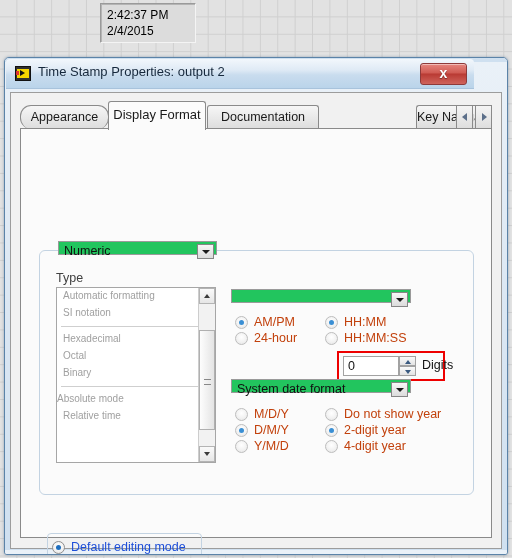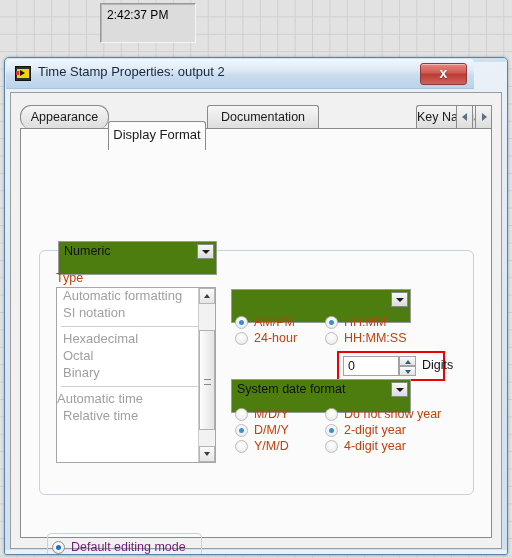--- a/index.html
+++ b/index.html
@@ -122,21 +122,20 @@
     box-sizing:border-box;
     cursor:pointer;
     overflow:hidden;white-space:nowrap;
   }
   .tab.active{
     top:0;height:29px;line-height:26px;
     background:#fbfbfb;
     border-color:#8a8a8a;
     z-index:5;
     font-size:13px;
-    margin-top:20px;
   }
   #tab-0{left:0;width:89px;border-radius:11px;}
   #tab-1{left:88px;width:98px;}
   #tab-2{left:187px;width:112px;}
   #tab-3{left:300px;width:95px;}
   #tab-4{left:396px;width:62px;border-right:none;}
   .tab-scroll{
     position:absolute;top:4px;width:17px;height:24px;
     background:linear-gradient(to bottom,#f4f4f4,#dedede);
     border:1px solid #8a8a8a;
@@ -152,22 +151,22 @@
   
   #tabpage{
     position:absolute;left:9px;top:35px;width:472px;height:410px;
     background:#fbfbfb;
     border:1px solid #8a8a8a;
     box-sizing:border-box;
   }
 
   
   .combo{
-    position:absolute;height:34px;
-    background:#4d7c0f;
+    position:absolute;height:14px;
+    background:#22c55e;
     border:1px solid #9a9a9a;
     box-sizing:border-box;
     cursor:pointer;
   }
   .combo .label{
     position:absolute;left:5px;top:2px;
     font-size:12.5px;color:#111;white-space:nowrap;
   }
   .combo .arrow-btn{
     position:absolute;right:2px;top:2px;width:17px;height:15px;
@@ -189,32 +188,32 @@
     position:absolute;left:28px;top:157px;width:435px;height:245px;
     border:1px solid #c3d3e2;
     border-radius:6px;
     box-sizing:border-box;
     background:transparent;
   }
 
   
   #type-label{
     position:absolute;left:45px;top:178px;
-    font-size:12.5px;color:#c2410c;
+    font-size:12.5px;color:#404040;
   }
   #type-list{
     position:absolute;left:45px;top:194px;width:160px;height:176px;
     background:#fff;border:1px solid #a6a6a6;
     box-sizing:border-box;
     overflow:hidden;
   }
   .type-item{
     position:relative;height:17px;line-height:16px;
     padding-left:6px;
-    font-size:13px;color:#a0a0a0;
+    font-size:10px;color:#a0a0a0;
     white-space:nowrap;cursor:default;
   }
   .type-sep{
     height:1px;background:#cfcfcf;margin:4px 4px 4px 4px;
   }
   
   #type-scroll{
     position:absolute;right:0;top:0;width:17px;height:174px;
     background:#f2f2f2;border-left:1px solid #cdcdcd;
     box-sizing:border-box;
@@ -258,21 +257,21 @@
     box-sizing:border-box;
   }
   .radio.on .dot::after{
     content:"";position:absolute;left:3px;top:3px;width:5px;height:5px;
     border-radius:50%;background:#3a8fd4;
   }
   .radio .txt{
     position:absolute;left:19px;top:0;
   }
   .radio.disabled .txt{color:#c2410c;text-align:center;}
-  .radio.enabled .txt{color:#701a75;}
+  .radio.enabled .txt{color:#1d4ed8;}
   .radio.enabled .dot{border-color:#8e8e8e;}
   .radio.enabled.on .dot::after{background:#1f6fbf;}
 
   
   #r-ampm{left:224px;top:222px;}
   #r-24h {left:224px;top:238px;}
   #r-hhmm{left:314px;top:222px;}
   #r-hhmmss{left:314px;top:238px;}
   
   #r-mdy{left:224px;top:314px;}
@@ -323,20 +322,21 @@
   #r-default{left:41px;top:447px;}
   #r-advanced{left:41px;top:470px;}
 </style>
 </head>
 <body>
 
 <div id="panel">
 
   <div id="ts-indicator">
     <div>2:42:37 PM</div>
+    <div>2/4/2015</div>
   </div>
 
   <div id="dialog">
     <div id="dialog-frame"></div>
 
     <div id="titlebar">
       <div id="win-icon">
         <div class="ic-inner"></div>
         <div class="ic-arrow"></div>
         <div class="ic-dot"></div>
@@ -373,21 +373,21 @@
 
       <div id="type-label">Type</div>
       <div id="type-list">
         <div class="type-item">Automatic formatting</div>
         <div class="type-item">SI notation</div>
         <div class="type-sep"></div>
         <div class="type-item">Hexadecimal</div>
         <div class="type-item">Octal</div>
         <div class="type-item">Binary</div>
         <div class="type-sep"></div>
-        <div class="type-item" style="padding-left:0;"><span class="sel">Automatic time</span></div>
+        <div class="type-item" style="padding-left:0;"><span class="sel">Absolute mode</span></div>
         <div class="type-item">Relative time</div>
 
         <div id="type-scroll">
           <div class="sb-btn up">
               <span class="au"></span>
             </div>
           <div id="sb-thumb"></div>
           <div class="sb-btn down">
               <span class="ad"></span>
             </div>

